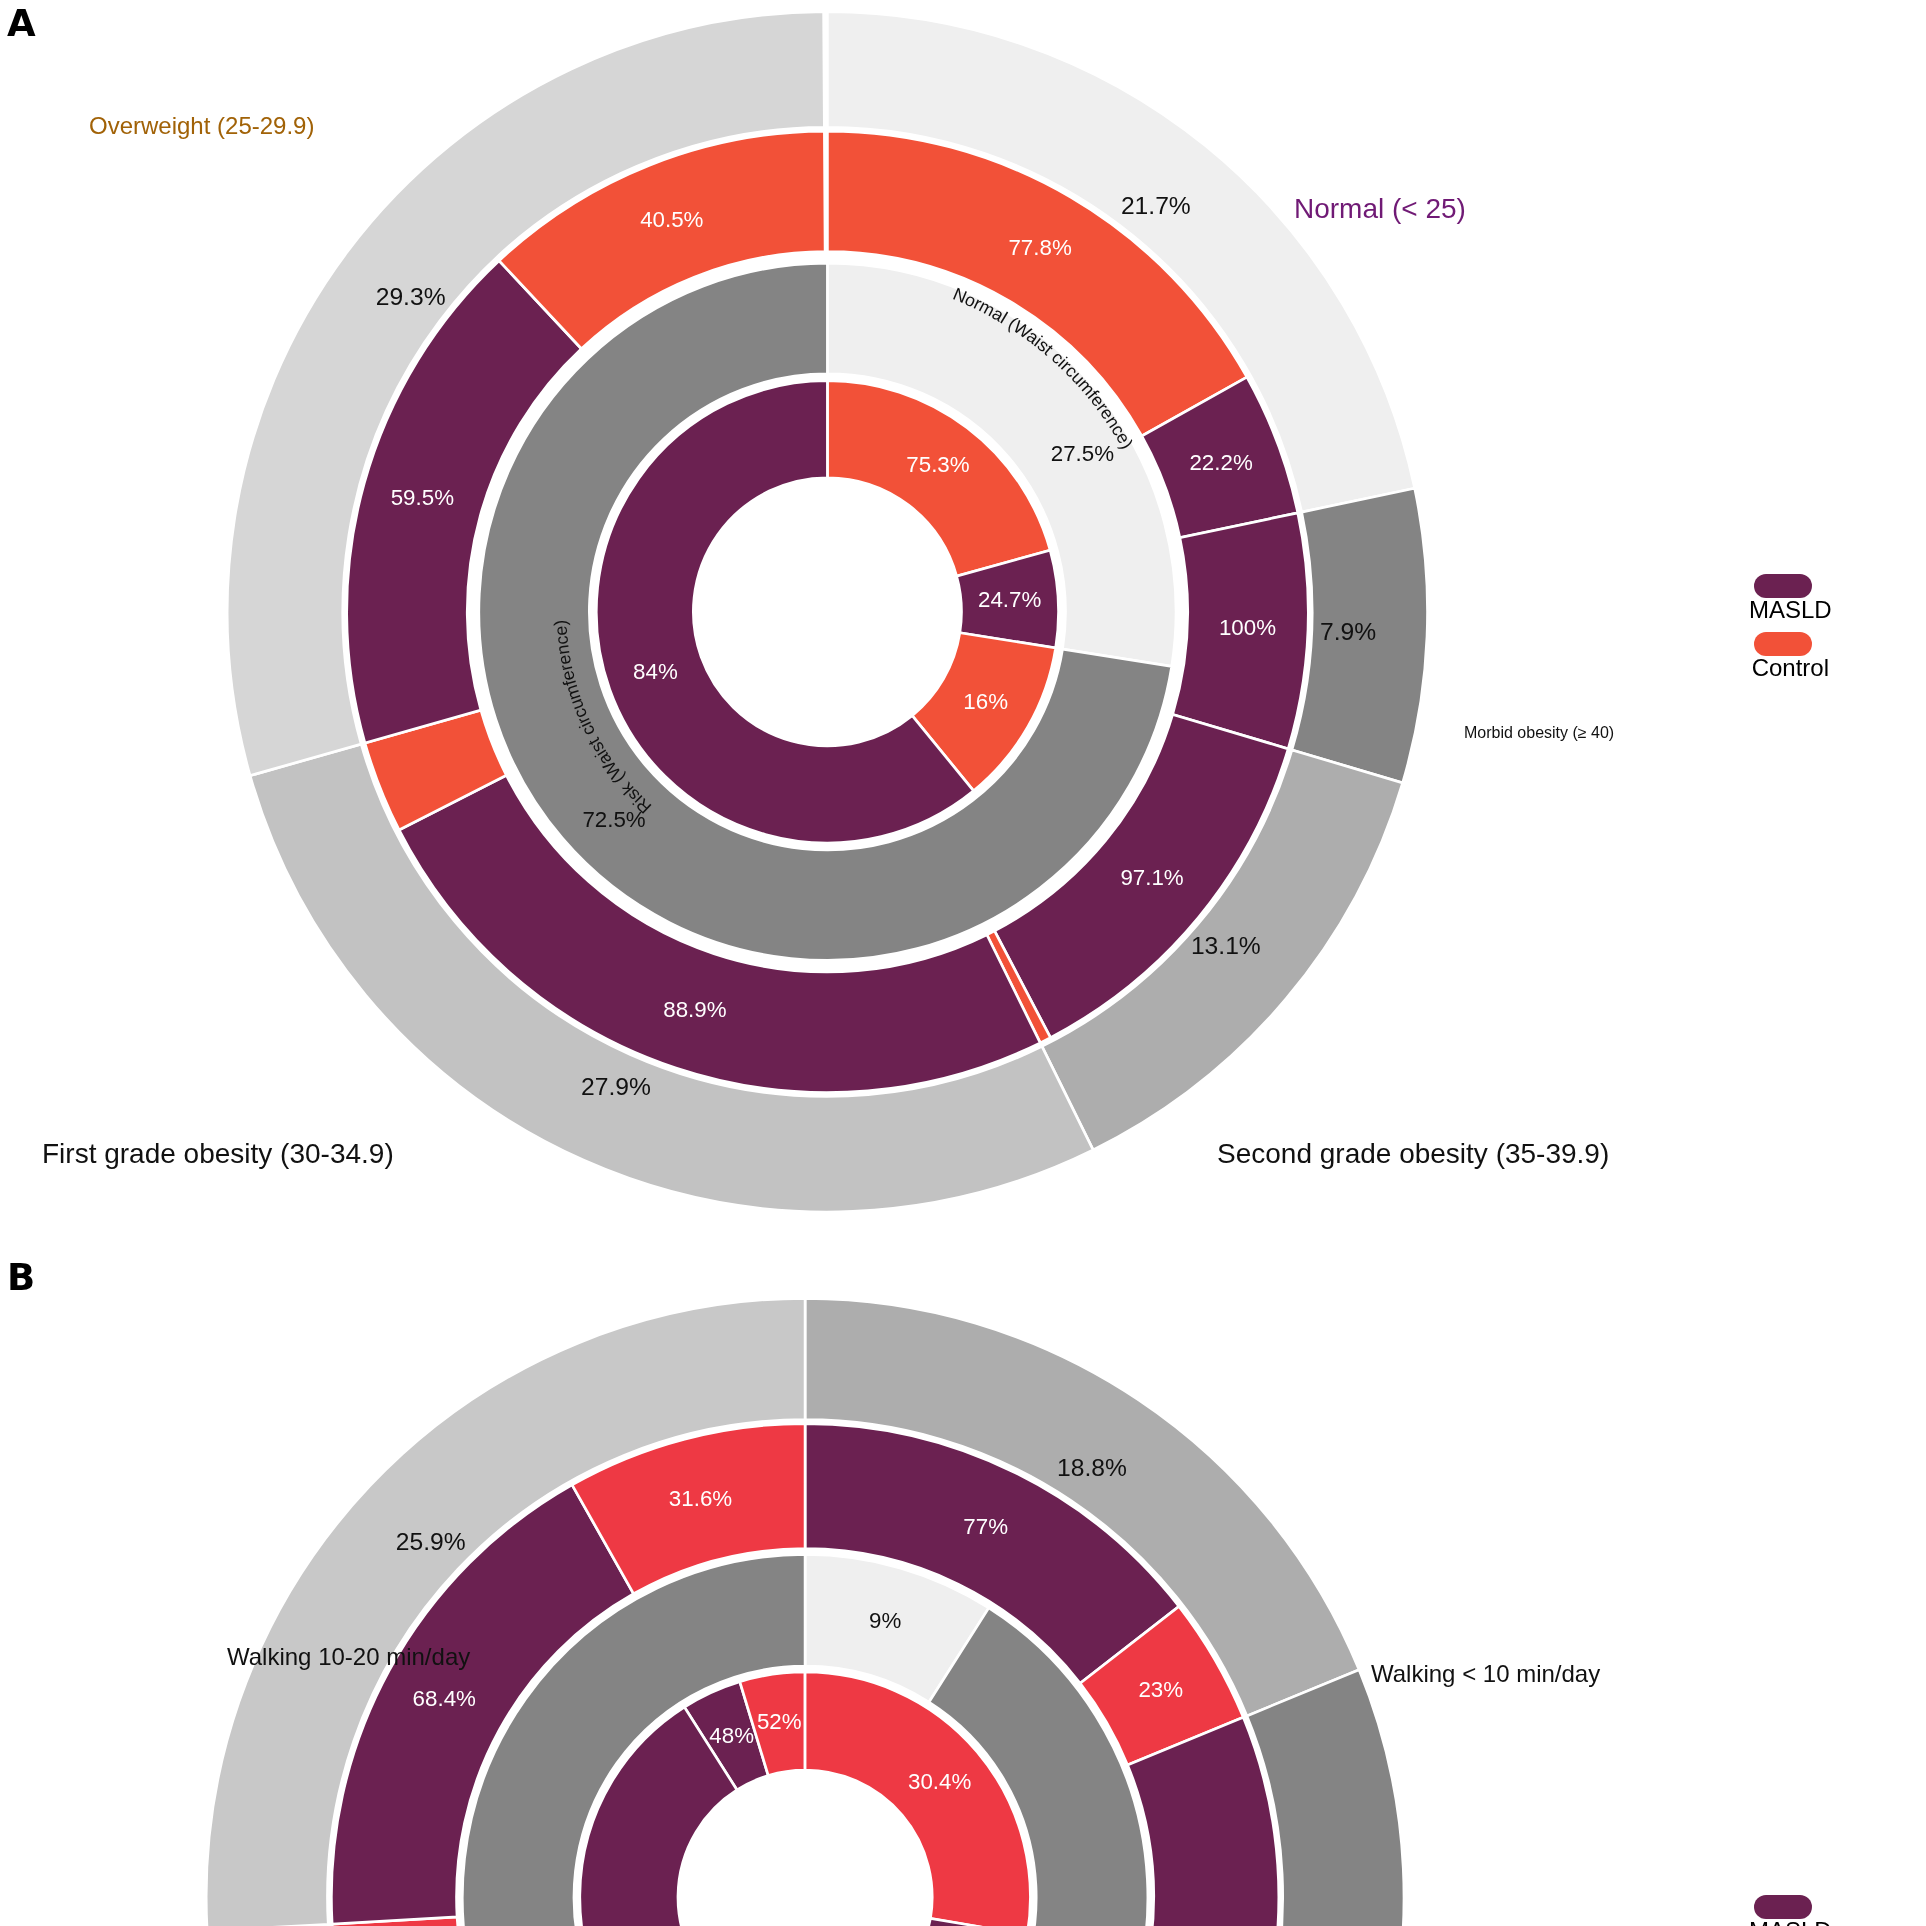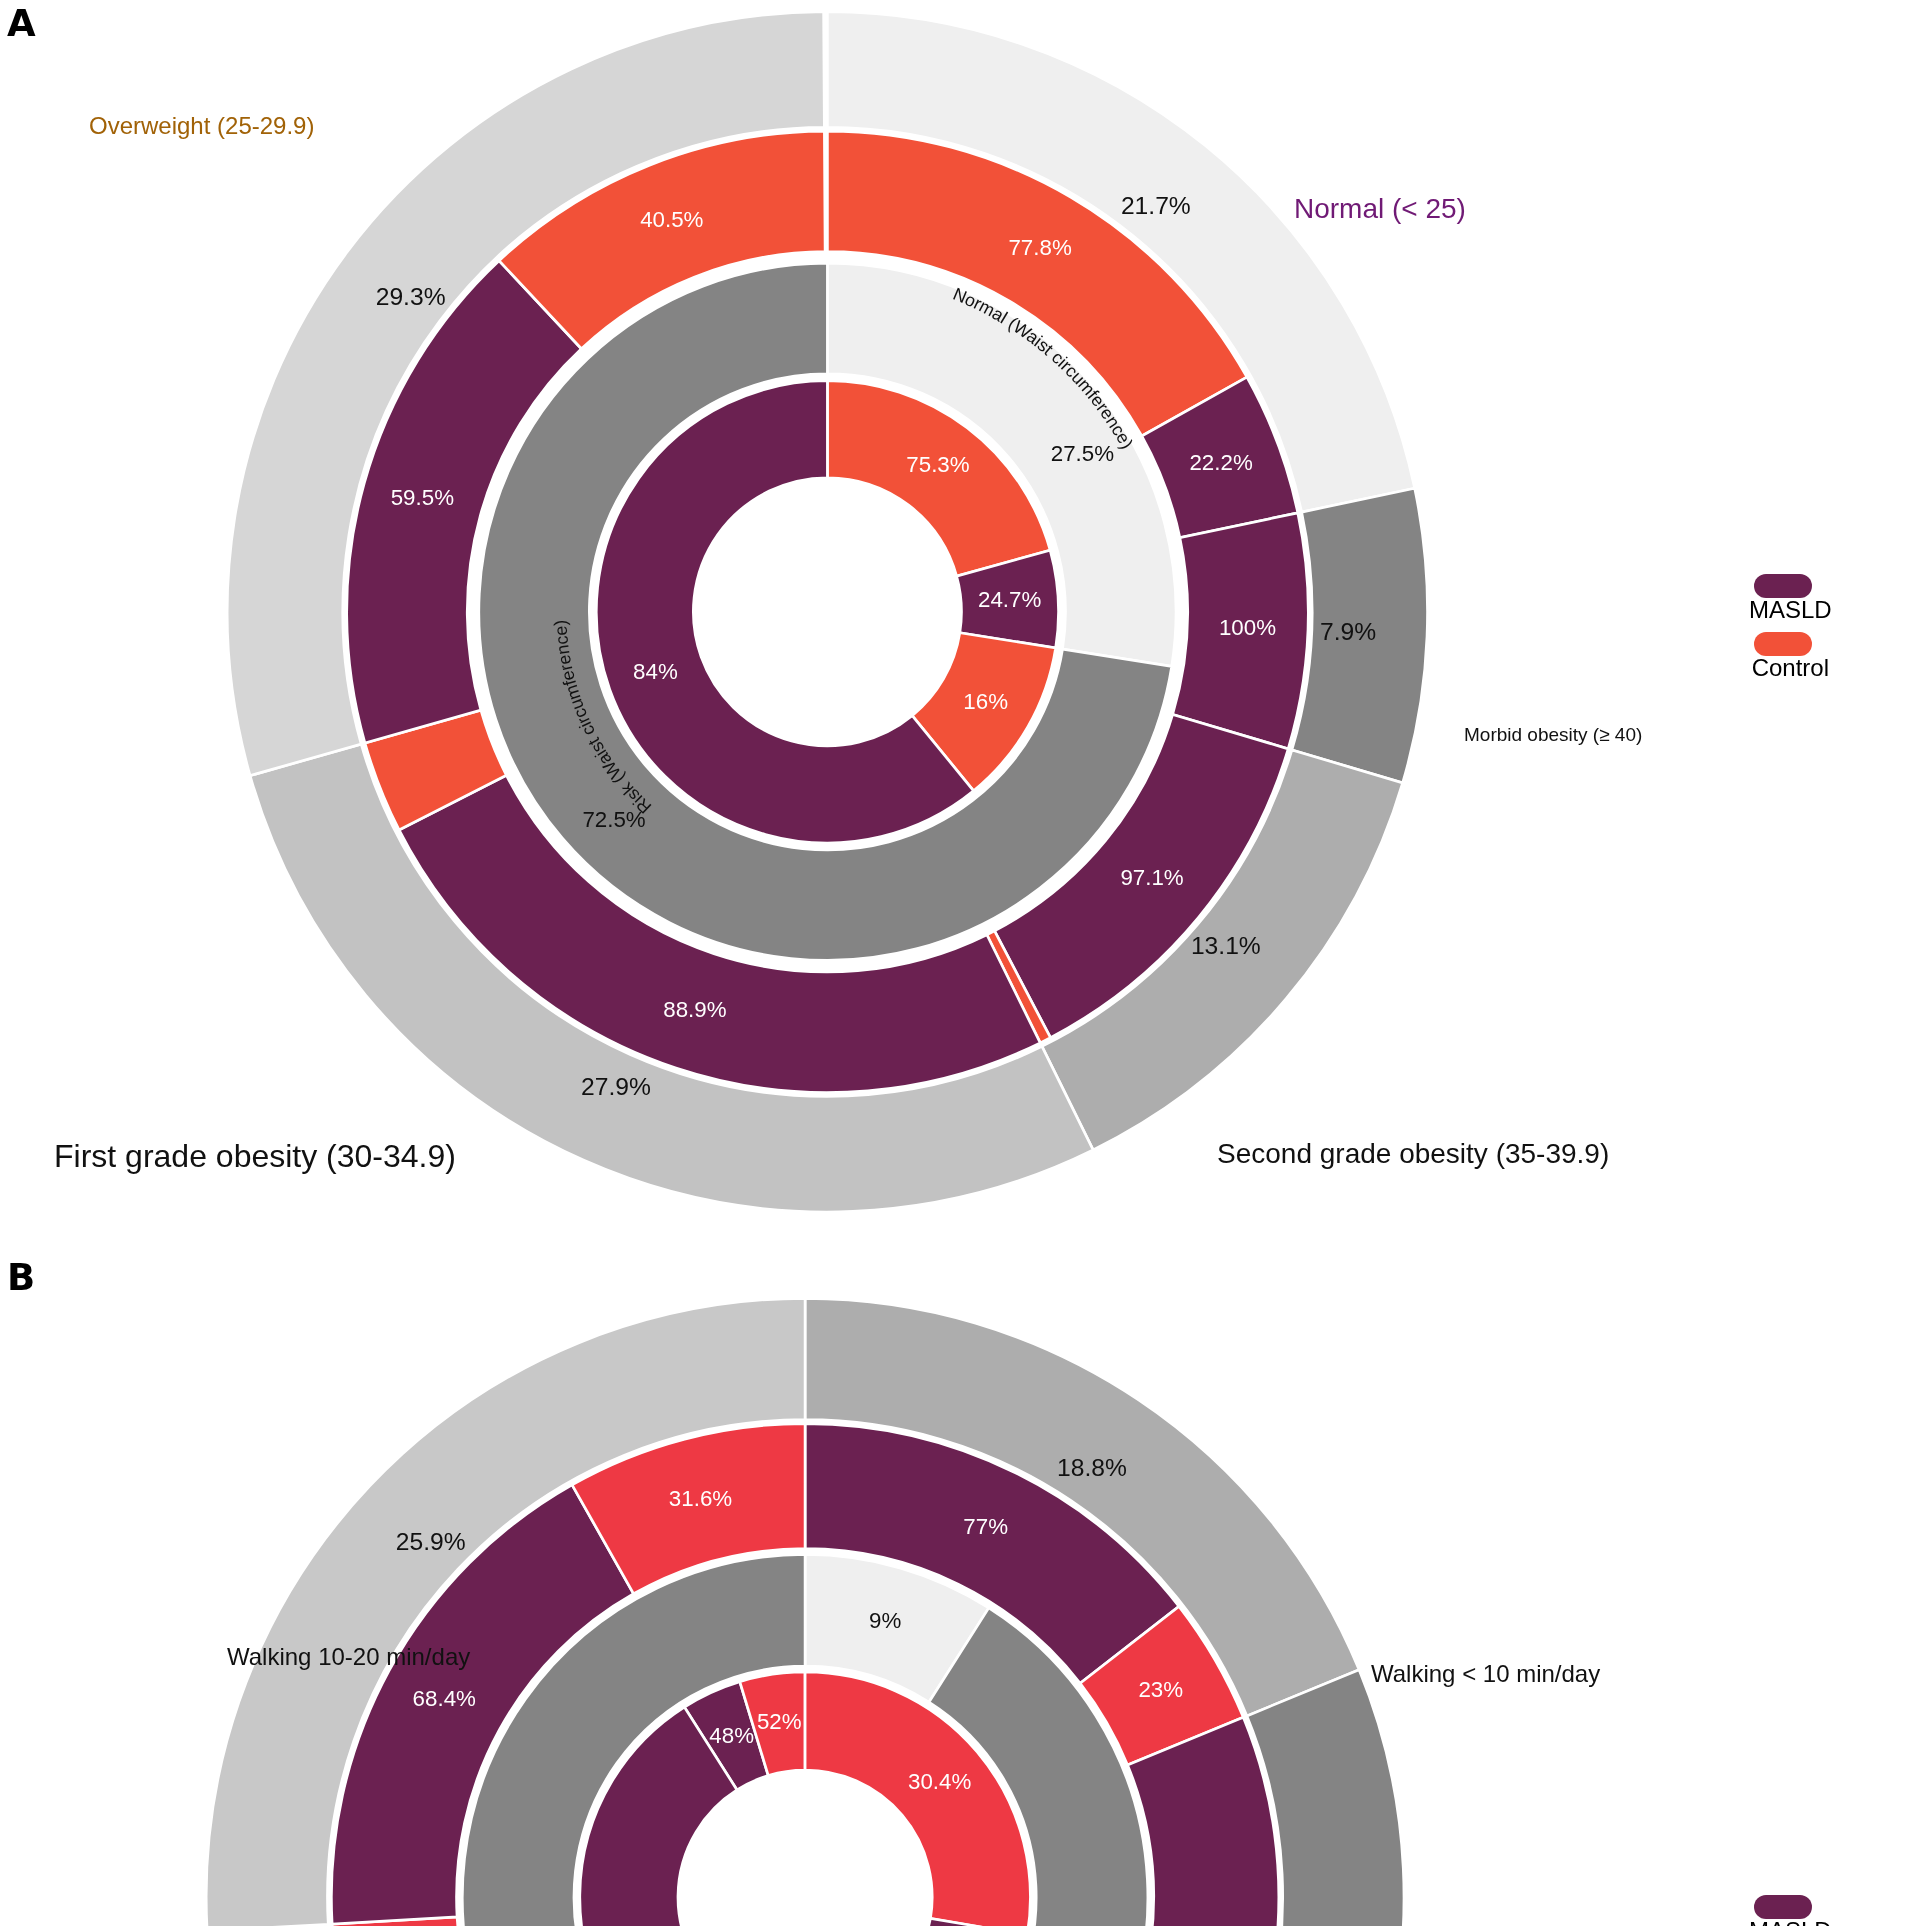--- a/index.html
+++ b/index.html
@@ -69,23 +69,23 @@
         <text x="2435.0640787160546" y="1210.8127590825707" class="ring-val">75.3%</text>
         <path d="M2726.3096075277053 1428.131310629157 A600 600 0 0 1 2740.613004357083 1681.8606790241386 L2491.715542527108 1642.4391938340004 A348 348 0 0 0 2483.419572366069 1495.276160164911 Z" fill="#6B2151" stroke="#ffffff" stroke-width="7"></path>
         <text x="2621.2486338096733" y="1561.3217204962932" class="ring-val">24.7%</text>
         <path d="M2740.613004357083 1681.8606790241386 A600 600 0 0 1 2527.5420971478748 2052.7018361192404 L2368.1344163457675 1857.5270649491592 A348 348 0 0 0 2491.715542527108 1642.4391938340004 Z" fill="#F25138" stroke="#ffffff" stroke-width="7"></path>
         <text x="2558.991512351968" y="1824.1397399309187" class="ring-val">16%</text>
         <path d="M2527.5420971478748 2052.7018361192404 A600 600 0 1 1 2148 988 L2148 1240 A348 348 0 1 0 2368.1344163457675 1857.5270649491592 Z" fill="#6B2151" stroke="#ffffff" stroke-width="7"></path>
         <text x="1701.5202974640333" y="1747.1599045720832" class="ring-val">84%</text>
       </svg>
 
     <div style="position:absolute;left:1294px;top:193px;font-size:28px;color:#701a75;">Normal (&lt; 25)</div>
-    <div style="position:absolute;left:1464px;top:724px;font-size:19px;color:#111;">Morbid obesity (≥ 40)</div>
+    <div style="position:absolute;left:1464px;top:724px;font-size:16px;color:#111;">Morbid obesity (≥ 40)</div>
     <div style="position:absolute;left:1217px;top:1138px;font-size:28px;color:#111;">Second grade obesity (35-39.9)</div>
-    <div style="position:absolute;left:54px;top:1138px;font-size:32px;color:#111;">First grade obesity (30-34.9)</div>
+    <div style="position:absolute;left:42px;top:1138px;font-size:28px;color:#111;">First grade obesity (30-34.9)</div>
     <div style="position:absolute;left:89px;top:112px;font-size:24px;color:#a16207;">Overweight (25-29.9)</div>
 
     <div class="legend" style="left:1749px;top:574px;">
       <div class="legend-row">
         <div class="legend-swatch" style="background:#6B2151;"></div>
         <div class="legend-text">MASLD</div>
       </div>
       <div class="legend-row">
         <div class="legend-swatch" style="background:#F25138;"></div>
         <div class="legend-text">Control</div>

